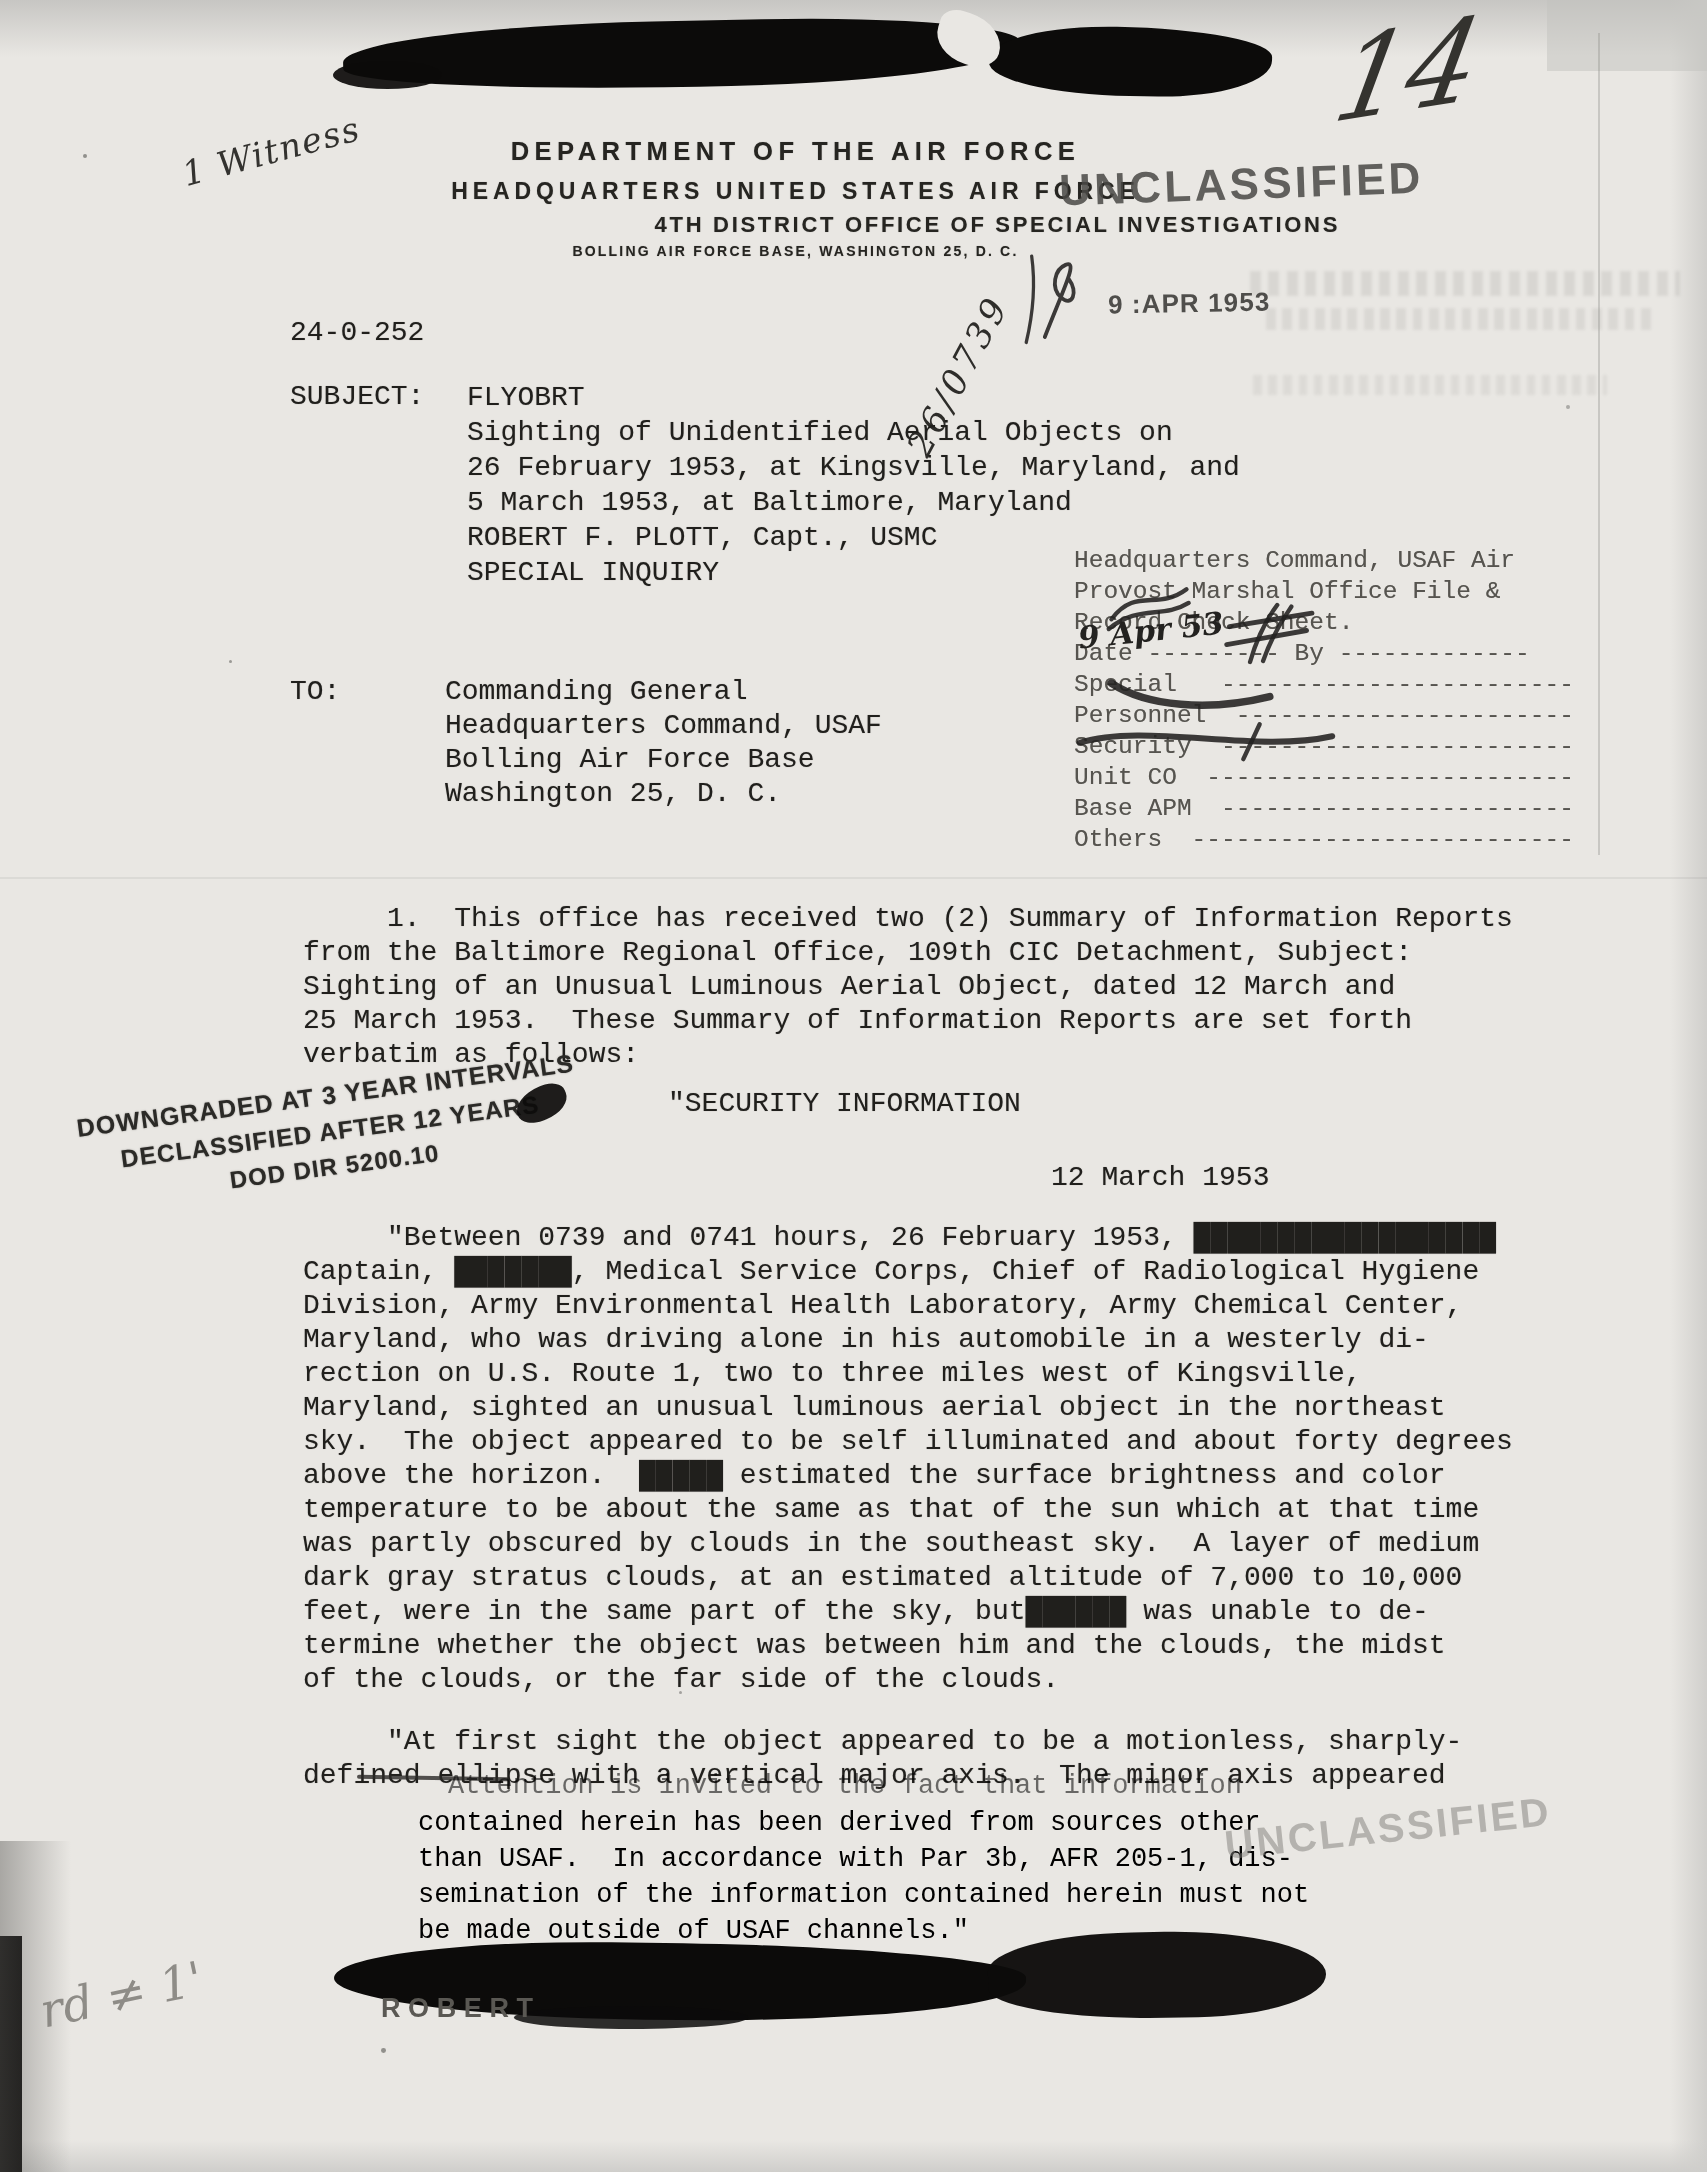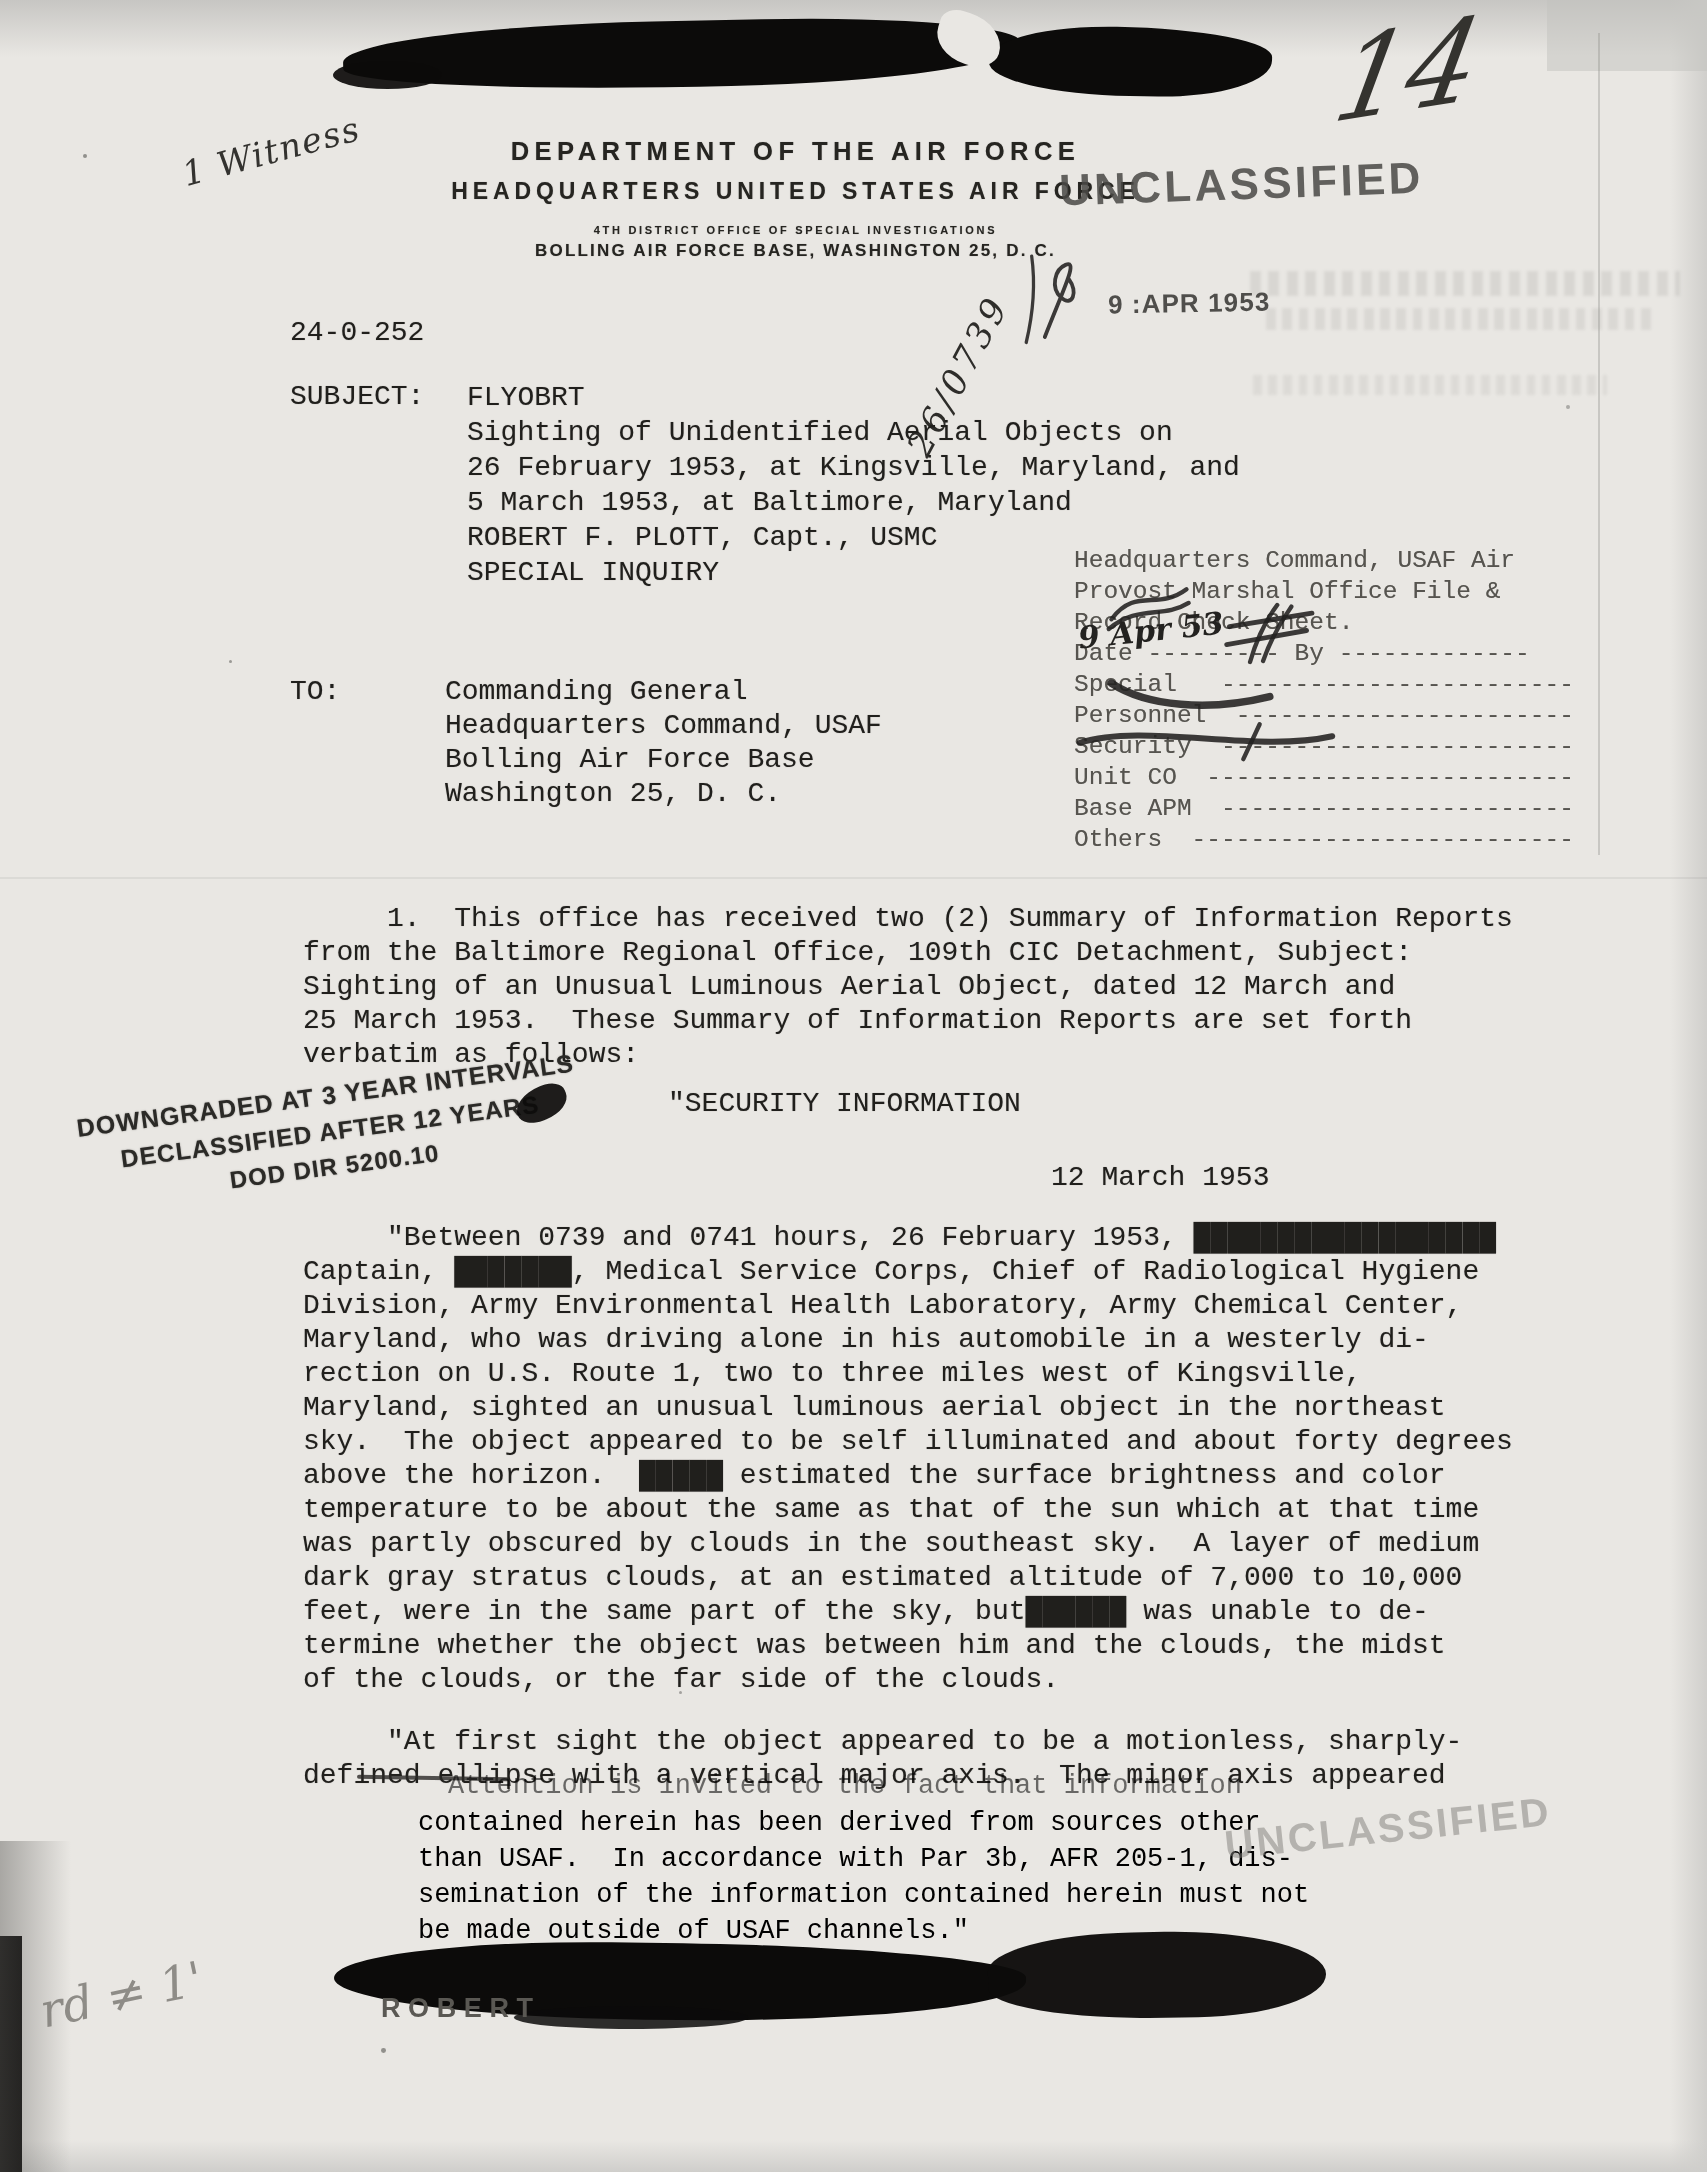--- a/index.html
+++ b/index.html
@@ -45,22 +45,22 @@
     <div class="blob" style="left:0;top:50px;width:109px;height:28px;border-radius:50%;opacity:.92;"></div>
     <div style="position:absolute;left:603px;top:3.3px;width:66px;height:50px;background:#e9e7e3;border-radius:30% 60% 40% 55%;transform:rotate(18deg);"></div>
   </div>
 
   <div class="hw" style="left:1337px;top:5.4px;font-size:112px;transform:rotate(-9deg) skewX(-20deg);color:#34332f;">14</div>
   <div class="hw" style="left:180px;top:131px;font-size:34px;letter-spacing:1.6px;transform:rotate(-15deg);color:#33322f;">1 Witness</div>
 
   <div class="abs" style="left:251px;top:137px;width:1089px;text-align:center;">
     <span class="letterline" style="font-size:25.6px;letter-spacing:5.4px;font-weight:600;">DEPARTMENT OF THE AIR FORCE</span>
     <span class="letterline" style="font-size:23px;letter-spacing:4.9px;font-weight:600;margin-top:12px;">HEADQUARTERS UNITED STATES AIR FORCE</span>
-    <span class="letterline" style="font-size:11px;letter-spacing:2.7px;font-weight:600;margin-top:19px;">4TH DISTRICT OFFICE OF SPECIAL INVESTIGATIONS</span>
-    <span class="letterline" style="font-size:17px;letter-spacing:2.2px;font-weight:600;margin-top:5.4px;text-align:center;">BOLLING AIR FORCE BASE, WASHINGTON 25, D. C.</span>
+    <span class="letterline" style="font-size:22px;letter-spacing:2.7px;font-weight:600;margin-top:7px;text-align:right;">4TH DISTRICT OFFICE OF SPECIAL INVESTIGATIONS</span>
+    <span class="letterline" style="font-size:14px;letter-spacing:2.2px;font-weight:600;margin-top:5.4px;text-align:center;">BOLLING AIR FORCE BASE, WASHINGTON 25, D. C.</span>
   </div>
 
   <div class="stamp" style="left:1059px;top:159px;font-size:44px;font-weight:700;letter-spacing:3.3px;color:#4a4946;opacity:.85;transform:rotate(-2deg);">UNCLASSIFIED</div>
   <div class="stamp" style="left:1108px;top:288px;font-size:26px;font-weight:600;letter-spacing:1.1px;color:#3f3e3b;opacity:.9;transform:rotate(-1deg);">9 :APR 1953</div>
 
   <svg class="scribble" style="left:1012px;top:255px;" width="82" height="93" viewBox="0 0 150 170">
     <path d="M60,150 C95,60 122,8 98,18 C78,26 70,60 90,78 C110,96 122,68 104,44" stroke-width="7"></path>
     <path d="M36,2 C44,60 36,118 26,160" stroke-width="6"></path>
   </svg>
 

